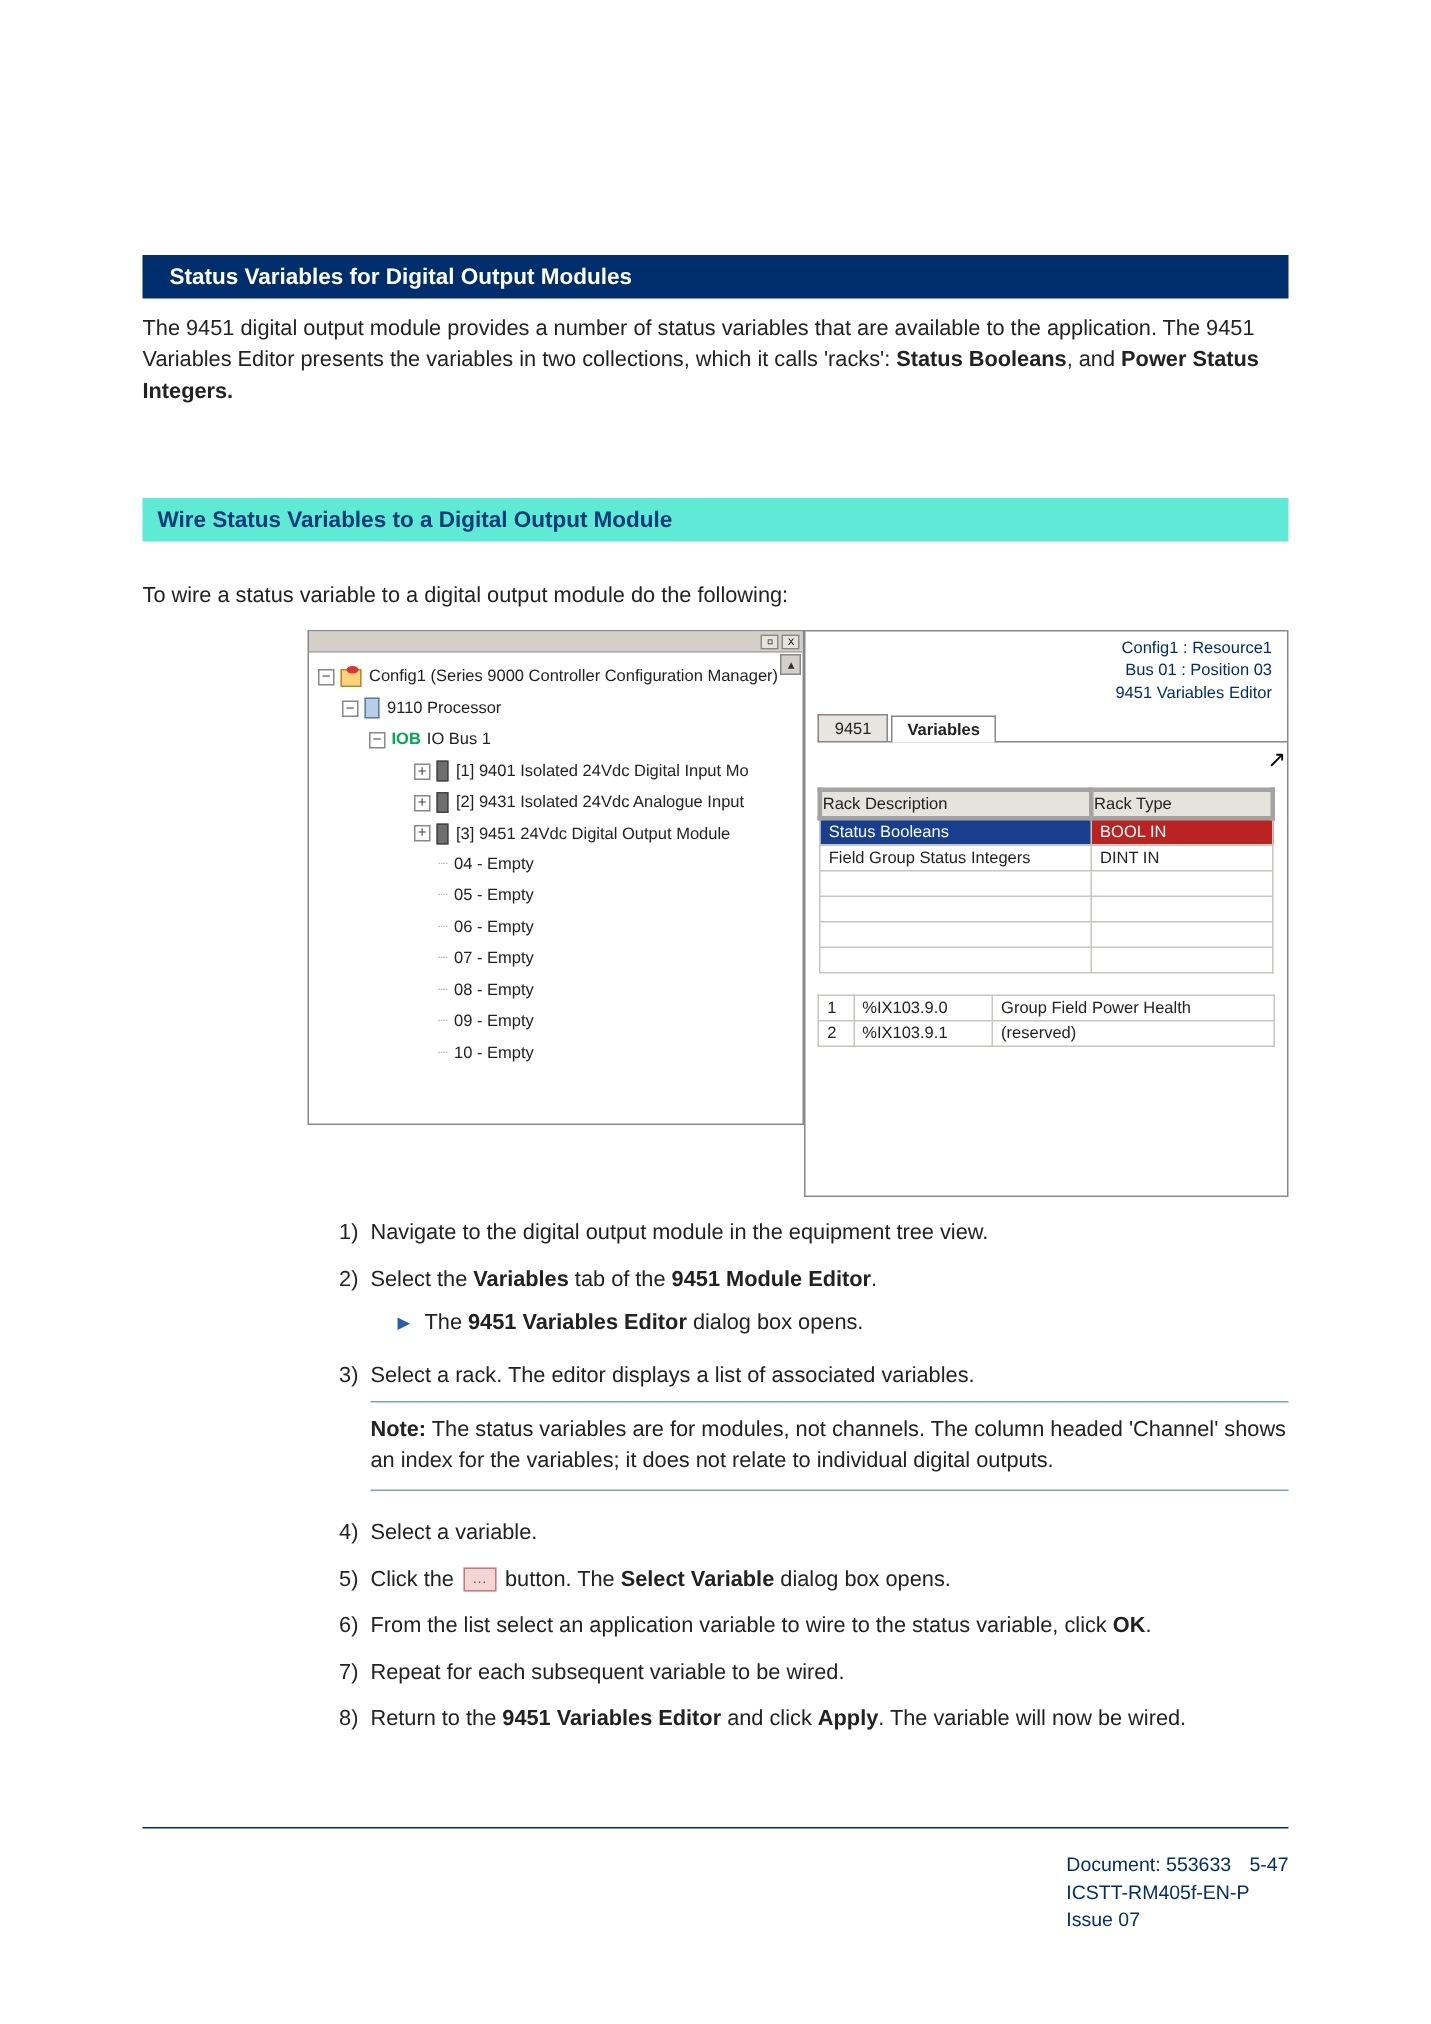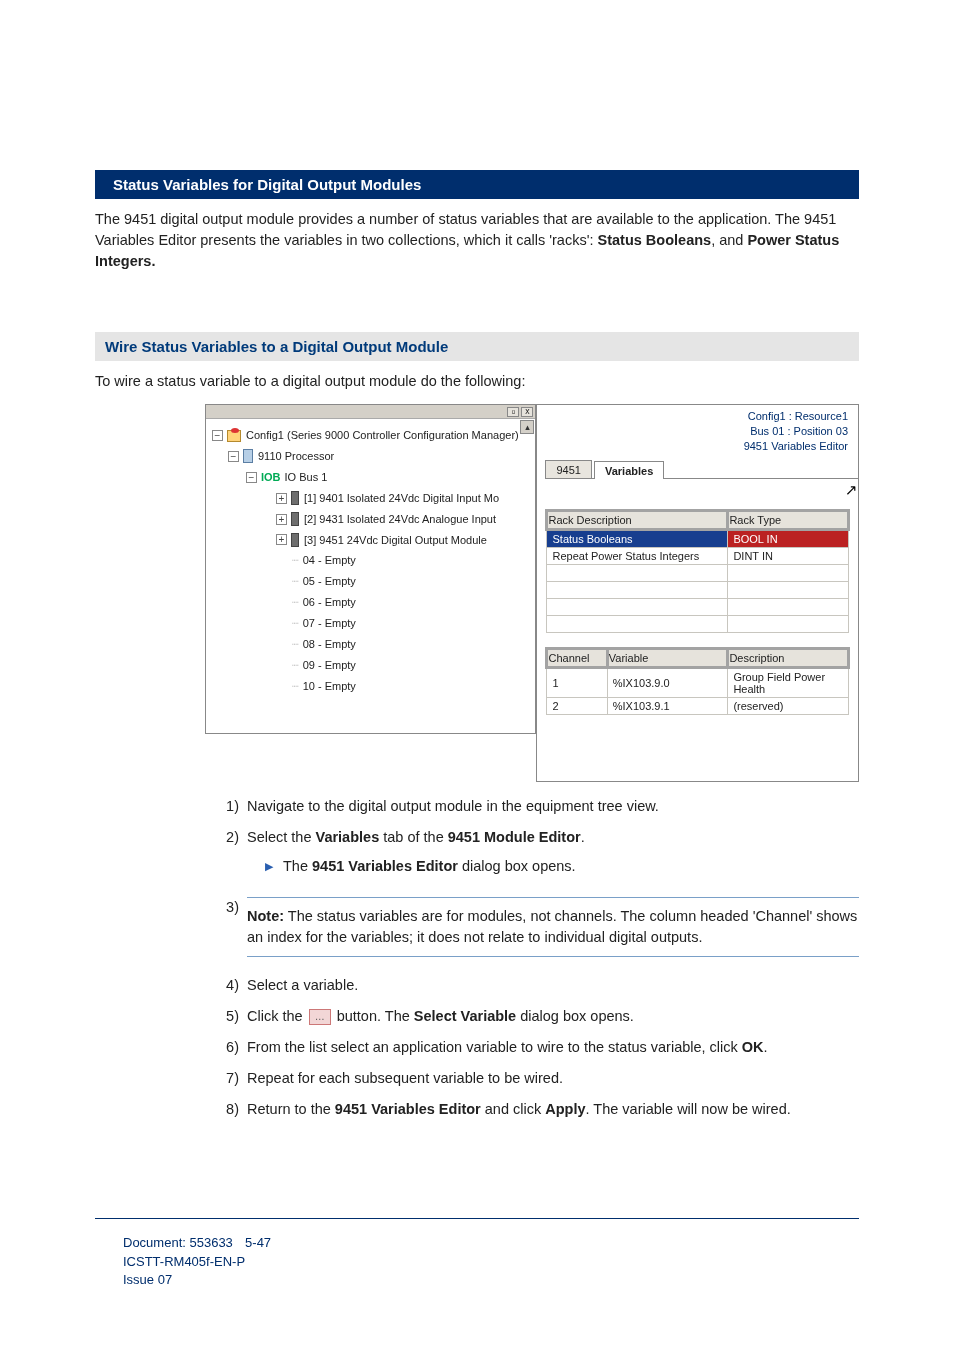--- a/index.html
+++ b/index.html
@@ -26,27 +26,27 @@
     padding: 6px 18px;
     margin-bottom: 10px;
   }
   .bodytext {
     margin-right: 0;
     line-height: 1.45;
     font-size: 14.5px;
   }
   .bodytext p { margin: 0 0 6px 0; }
   .h2bar {
-    background: #e5e5e5;
+    background: #5eead4;
     color: #003a7a;
     font-weight: bold;
     font-size: 15px;
     padding: 6px 10px;
     margin-top: 60px;
-    margin-bottom: 10px;
+    margin-bottom: 26px;
   }
   .screenshot {
     margin-left: 110px;
     margin-top: 12px;
     margin-bottom: 14px;
     display: flex;
     gap: 0;
   }
   
   .treepane {
@@ -228,25 +228,24 @@
   
   .footer-rule {
     position:absolute;
     left:95px; right:95px;
     bottom: 130px;
     border-top:1px solid #002e6d;
   }
   .footer {
     position:absolute;
     left:95px; right:95px; bottom:60px;
-    display:flex; justify-content:flex-start;
+    display:flex; justify-content:flex-end;
     color:#002e6d;
     font-size:13px;
     line-height:1.4;
-    margin-left:28px;
   }
 </style>
 </head>
 <body>
 
 <div class="page">
 
   <div class="h1bar">Status Variables for Digital Output Modules</div>
 
   <div class="bodytext">
@@ -327,21 +326,21 @@
           <tbody>
               <tr>
             <th style="width:60%">Rack Description</th>
             <th>Rack Type</th>
           </tr>
           <tr class="selrow">
             <td>Status Booleans</td>
             <td class="redcell">BOOL IN</td>
           </tr>
           <tr>
-            <td>Repeat Power Status Integers</td>
+            <td>Field Group Status Integers</td>
             <td>DINT IN</td>
           </tr>
           <tr>
                 <td></td>
                 <td></td>
               </tr>
           <tr>
                 <td></td>
                 <td></td>
               </tr>
@@ -353,25 +352,20 @@
                 <td></td>
                 <td></td>
               </tr>
         </tbody>
           </table>
       </div>
 
       <div class="vp-grid2">
         <table class="grid">
           <tbody>
-              <tr>
-            <th style="width:20%">Channel</th>
-            <th style="width:40%">Variable</th>
-            <th>Description</th>
-          </tr>
           <tr>
             <td>1</td>
             <td>%IX103.9.0</td>
             <td>Group Field Power Health</td>
           </tr>
           <tr>
             <td>2</td>
             <td>%IX103.9.1</td>
             <td>(reserved)</td>
           </tr>
@@ -384,20 +378,21 @@
   <ol class="steps">
     <li><span>Navigate to the digital output module in the equipment tree view.</span></li>
     <li>
       <span>Select the </span><span class="b">Variables</span><span> tab of the </span><span class="b">9451 Module Editor</span><span>.</span>
       <div class="subbullet">
         <span class="arrow">▶</span>
         <span>The </span><span class="b">9451 Variables Editor</span><span> dialog box opens.</span>
       </div>
     </li>
     <li>
+      <span>Select a rack. The editor displays a list of associated variables.</span>
       <div class="notebox">
         <span class="b">Note:</span><span> The status variables are for modules, not channels. The column headed 'Channel' shows an index for the variables; it does not relate to individual digital outputs.</span>
       </div>
     </li>
     <li><span>Select a variable.</span></li>
     <li>
       <span>Click the </span><span class="inline-ellipsis-btn">…</span><span> button. The </span><span class="b">Select Variable</span><span> dialog box opens.</span>
     </li>
     <li>
       <span>From the list select an application variable to wire to the status variable, click </span><span class="b">OK</span><span>.</span>

